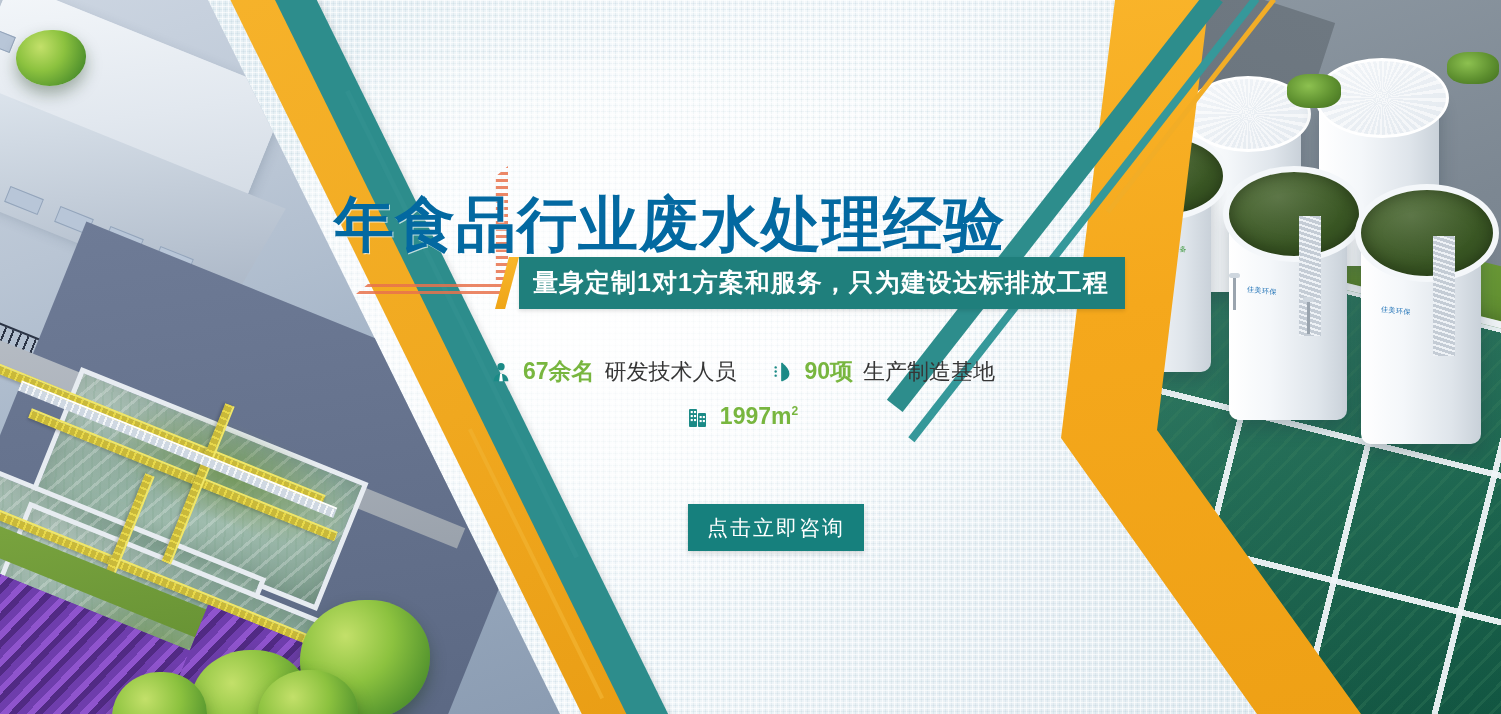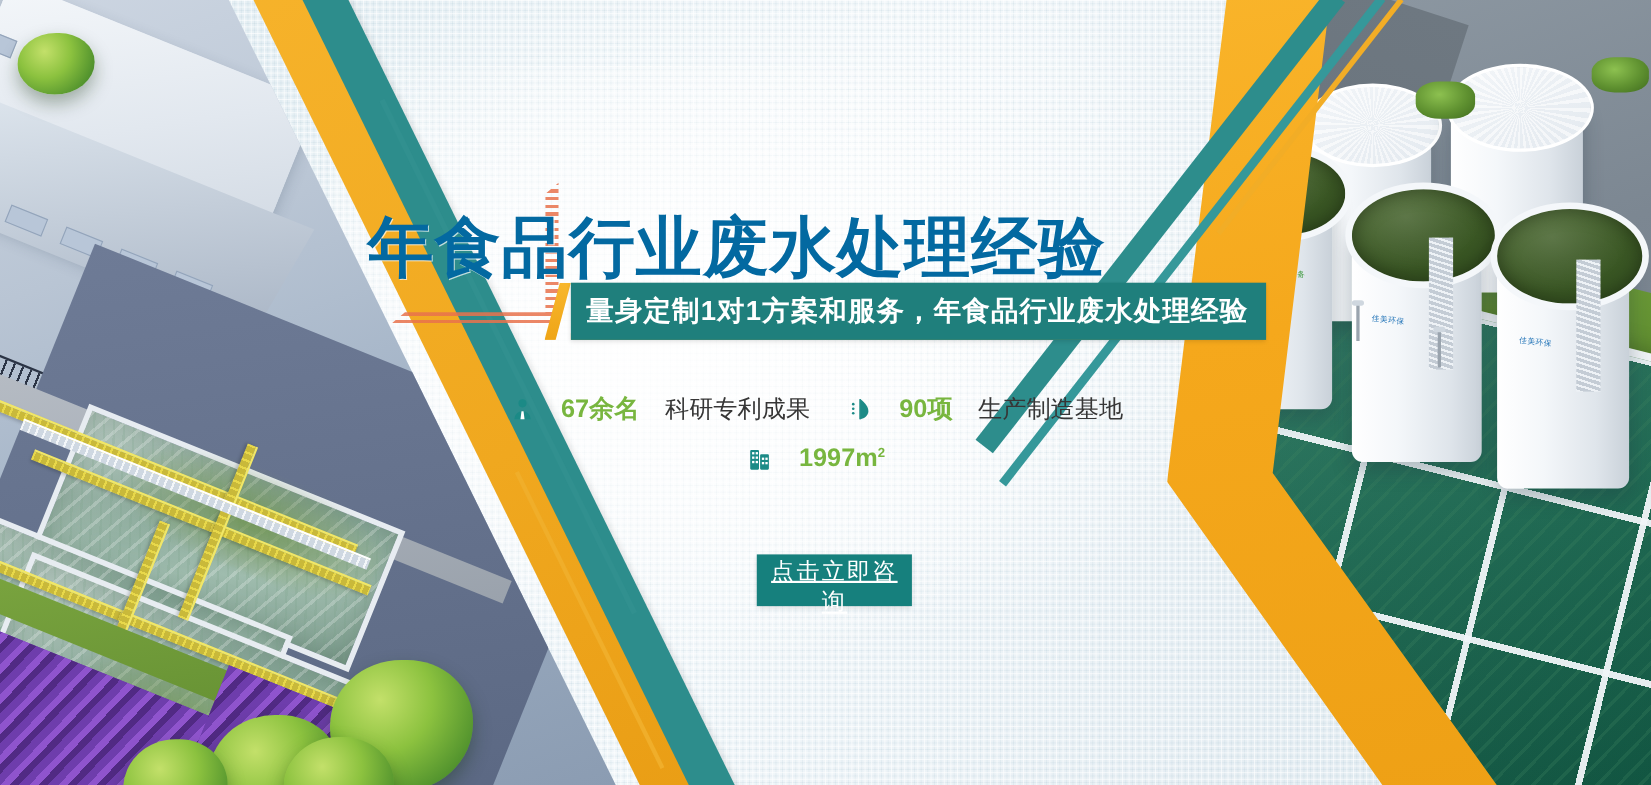--- a/index.html
+++ b/index.html
@@ -401,21 +401,21 @@
   .stats-row {
     display: flex;
     justify-content: center;
     align-items: center;
     gap: 34px;
   }
   .stats-row.r2 { margin-top: 16px; }
   .stat {
     display: flex;
     align-items: center;
-    gap: 23px;
+    gap: 10px;
     white-space: nowrap;
   }
   .stat-ico {
     flex: 0 0 auto;
     display: inline-flex;
     align-items: center;
     justify-content: center;
     width: 24px; height: 24px;
     color: #1b8a86;
   }
@@ -432,30 +432,29 @@
   .stat-txt {
     font-size: 22px;
     color: #363636;
     font-weight: normal;
   }
 
   
   .cta {
     position: absolute;
     left: 688px; top: 504px;
-    width: 141px; height: 47px;
+    width: 176px; height: 47px;
     background: #16807d;
     color: #ffffff;
     font-size: 21px;
     letter-spacing: 2px;
     border: none;
     cursor: pointer;
     font-family: "Liberation Sans", "DejaVu Sans", sans-serif;
     box-shadow: 0 2px 5px rgba(0,0,0,.15);
-    text-decoration: underline;
   }
 </style>
 </head>
 <body>
 
 <div class="banner">
 
   <div class="bg-base"></div>
   <div class="bg-grid"></div>
   <div class="bg-glow"></div>
@@ -562,37 +561,37 @@
   <div class="r-stripe" style="left:1272px; top:-2px; width:5px; height:270px; background:#f2ad26; transform:rotate(38deg);"></div>
 
   <div class="num-hatch"></div>
   <div class="headline-row">
     <div class="headline-main">年食品行业废水处理经验</div>
   </div>
 
   <div class="sub-underline"></div>
   <div class="sub-wrap">
     <div class="sub-slash"></div>
-    <div class="sub-bar">量身定制1对1方案和服务，年食品行业废水处理经验</div>
+    <div class="sub-bar">量身定制1对1方案和服务，只为建设达标排放工程</div>
   </div>
 
   <div class="stats">
 
     <div class="stats-row">
 
       <div class="stat">
         <span class="stat-ico">
           <svg width="22" height="22" viewBox="0 0 24 24" fill="currentColor">
             <circle cx="12" cy="6.2" r="4"></circle>
             <path d="M4 22c0-4.6 3.6-8 8-8s8 3.4 8 8z"></path>
             <path d="M11 14h2l1 8h-4z" fill="#ffffff"></path>
           </svg>
         </span>
         <span class="stat-num"><span>67</span><span>余名</span></span>
-        <span class="stat-txt">科研专利成果</span>
+        <span class="stat-txt">研发技术人员</span>
       </div>
 
       <div class="stat">
         <span class="stat-ico">
           <svg width="22" height="22" viewBox="0 0 24 24" fill="currentColor">
             <path d="M11 2c5 4 8 8 8 12 0 4-3.6 7-8 8z"></path>
             <rect x="10" y="2" width="1.6" height="20"></rect>
             <circle cx="4" cy="7" r="1.3"></circle>
             <circle cx="4" cy="11.5" r="1.3"></circle>
             <circle cx="4" cy="16" r="1.3"></circle>

